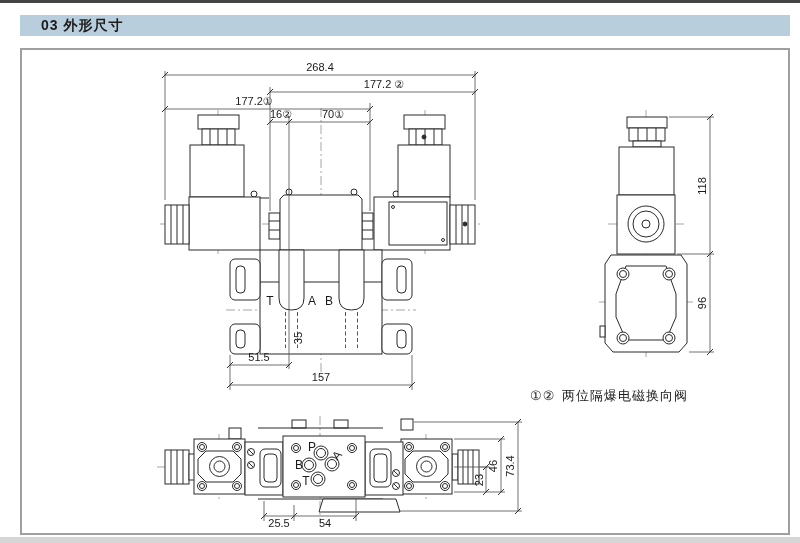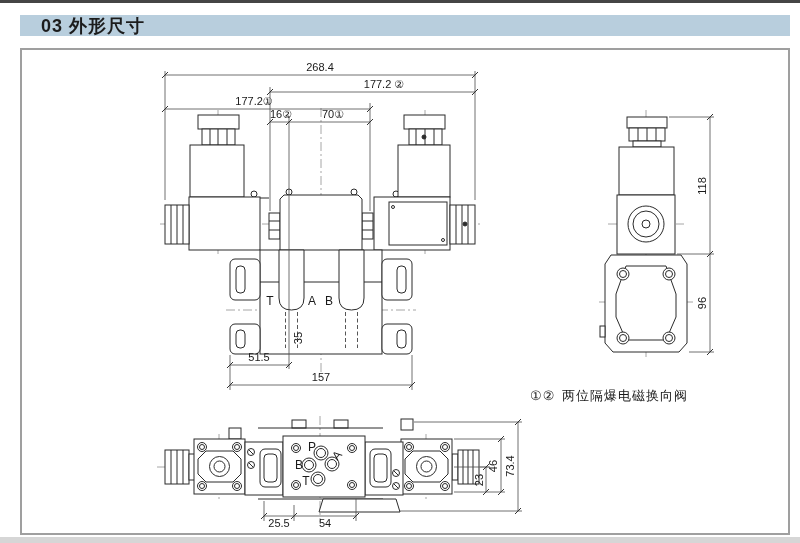--- a/index.html
+++ b/index.html
@@ -3,21 +3,21 @@
 <meta charset="utf-8">
 <style>
   html,body { margin:0; padding:0; }
   body {
     width:800px; height:543px; position:relative; background:#ffffff;
     font-family:"Liberation Sans", sans-serif; overflow:hidden;
   }
   .topbar    { position:absolute; top:0; left:0; width:800px; height:3px; background:#454545; }
   .band      { position:absolute; top:15px; left:20px; width:770px; height:21px;
                background:#b8cedd; display:flex; align-items:center; }
-  .band-text { font-weight:bold; font-size:18px; color:#1c1c1c; margin-left:21px; letter-spacing:1px; }
+  .band-text { font-weight:bold; font-size:14px; color:#1c1c1c; margin-left:21px; letter-spacing:1px; }
   .drawbox   { position:absolute; top:48px; left:20px; width:766px; height:483px;
                border:2px solid #9f9f9f; background:#fff; }
   .bottombar { position:absolute; top:537px; left:0; width:800px; height:6px; background:#d6d6d6; }
 
   svg text { font-family:"Liberation Sans", sans-serif; fill:#1a1a1a; }
   .dimt  { font-size:11px; }
   .portt { font-size:12px; }
   .capt  { font-size:13px; letter-spacing:1px; }
 
   .s    { stroke:#2b2b2b; stroke-width:1;   fill:none; }

